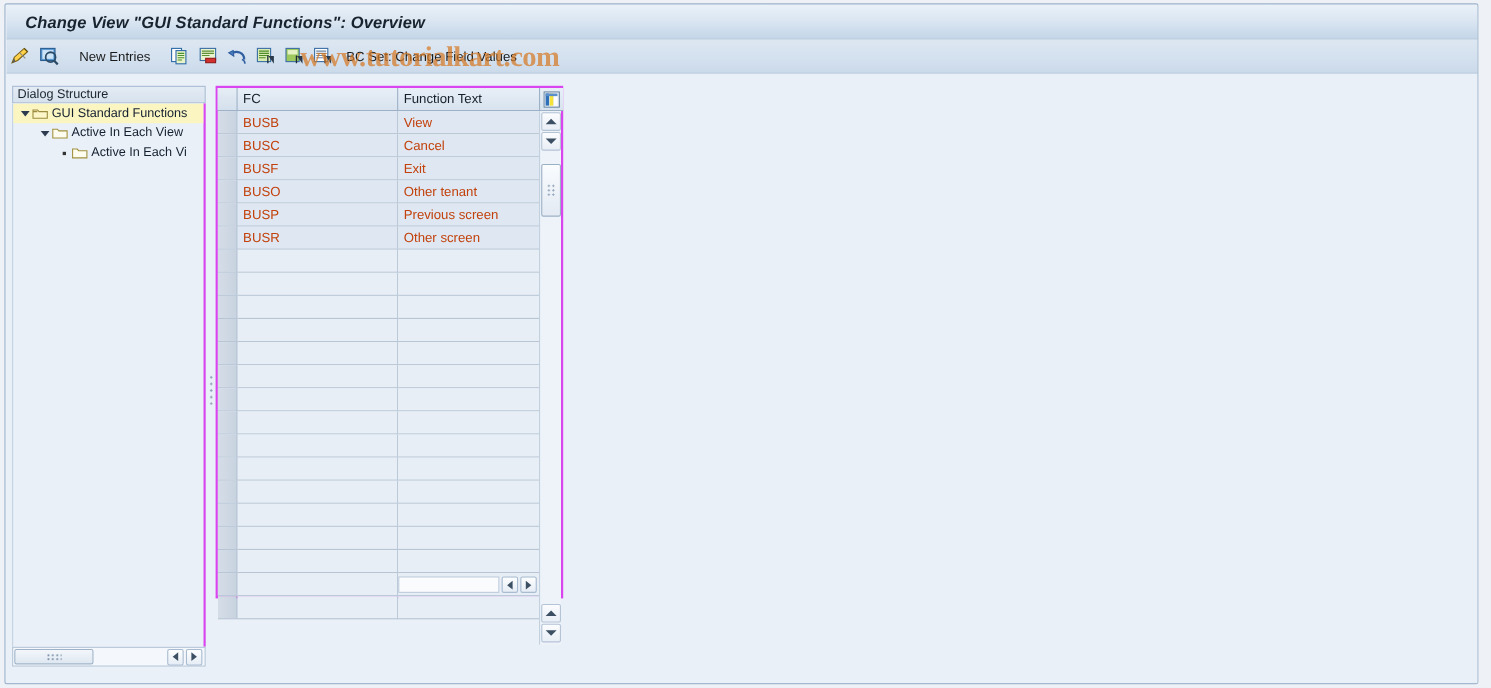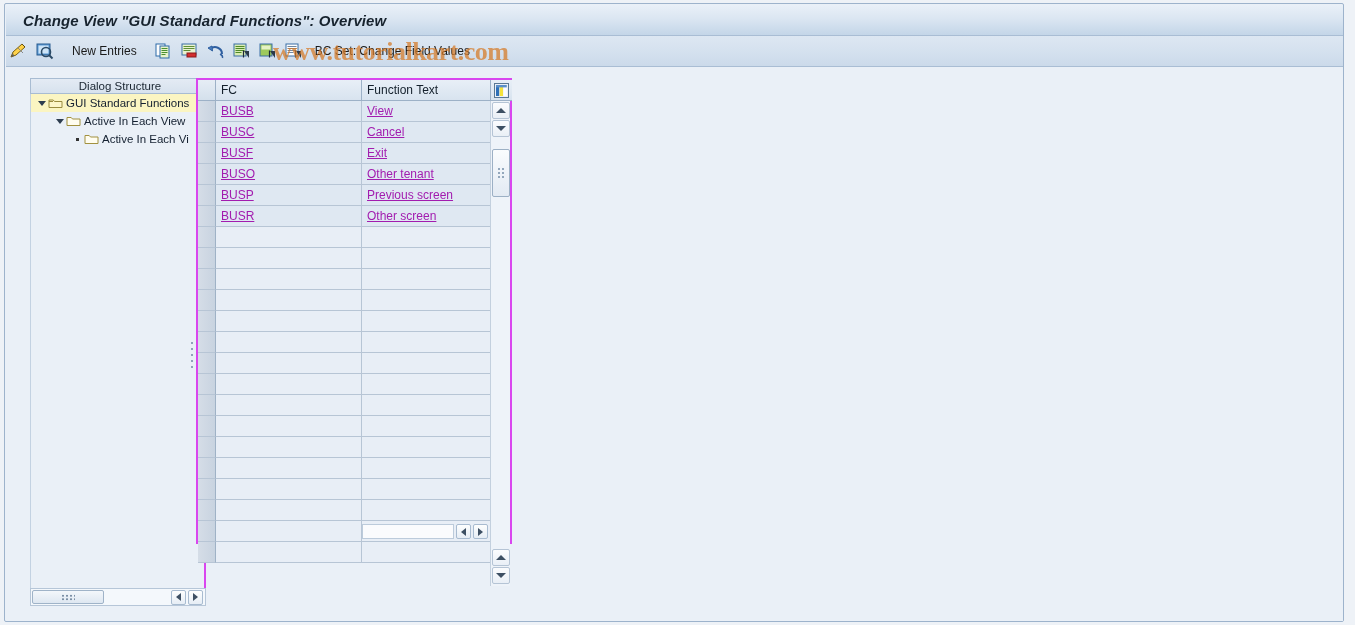--- a/index.html
+++ b/index.html
@@ -86,22 +86,22 @@
   #content {
     position: absolute;
     left: 1px; top: 63px;
     width: 1337px; height: 554px;
     background: #eaf0f7;
   }
 
   
   #tree-panel {
     position: absolute;
-    left: 24px; top: 11px;
-    width: 176px; height: 530px; text-align: center;
+    left: 5px; top: 11px;
+    width: 176px; height: 530px;
   }
   #tree-header {
     position: absolute;
     left: 0; top: 0;
     width: 176px; height: 16px;
     background: linear-gradient(to bottom,#e4ebf4,#d7e2ee);
     border: 1px solid #a8bcd2;
     font-size: 11.5px;
     padding-left: 4px;
     line-height: 14px;
@@ -246,28 +246,27 @@
     width: 18px;
     background: linear-gradient(to right,#d5dde7,#c8d3e0);
     border-right: 1px solid #9fb2c6;
     border-bottom: 1px solid #b7c5d5;
     cursor: default;
   }
   .td {
     border-bottom: 1px solid #b7c5d5;
     border-right: 1px solid #b7c5d5;
     font-size: 12px;
-    color: #a21caf;
+    color: #c2410c;
     padding-left: 5px;
     display: flex; align-items: center;
     white-space: nowrap;
     overflow: hidden;
     background: #dfe8f2;
     cursor: default;
-    text-decoration: underline;
   }
   .trow.empty .td { background: #e8eef6; }
   .td.c1 { width: 146px; }
   .td.c2 { width: 129px; }
 
   
   #tb-vscroll {
     position: absolute;
     right: 0; top: 21px;
     width: 20px; height: 485px;

